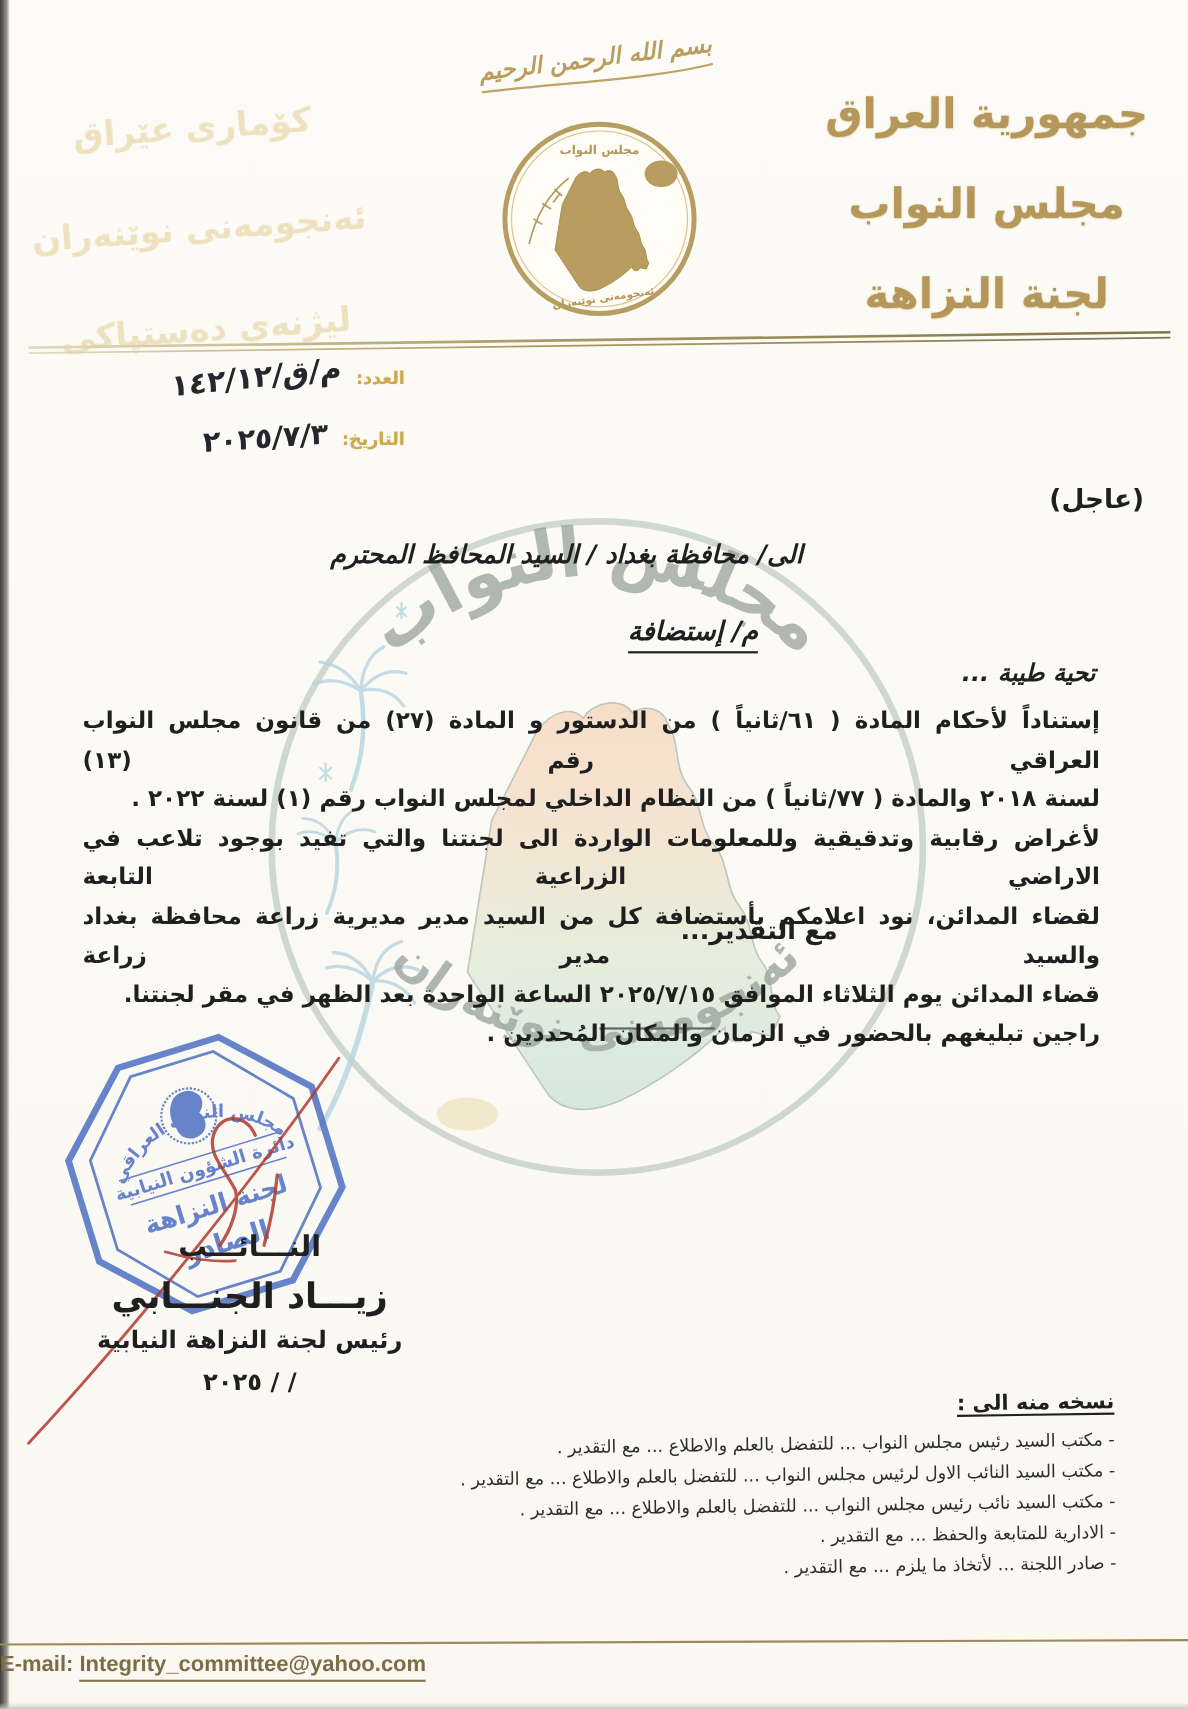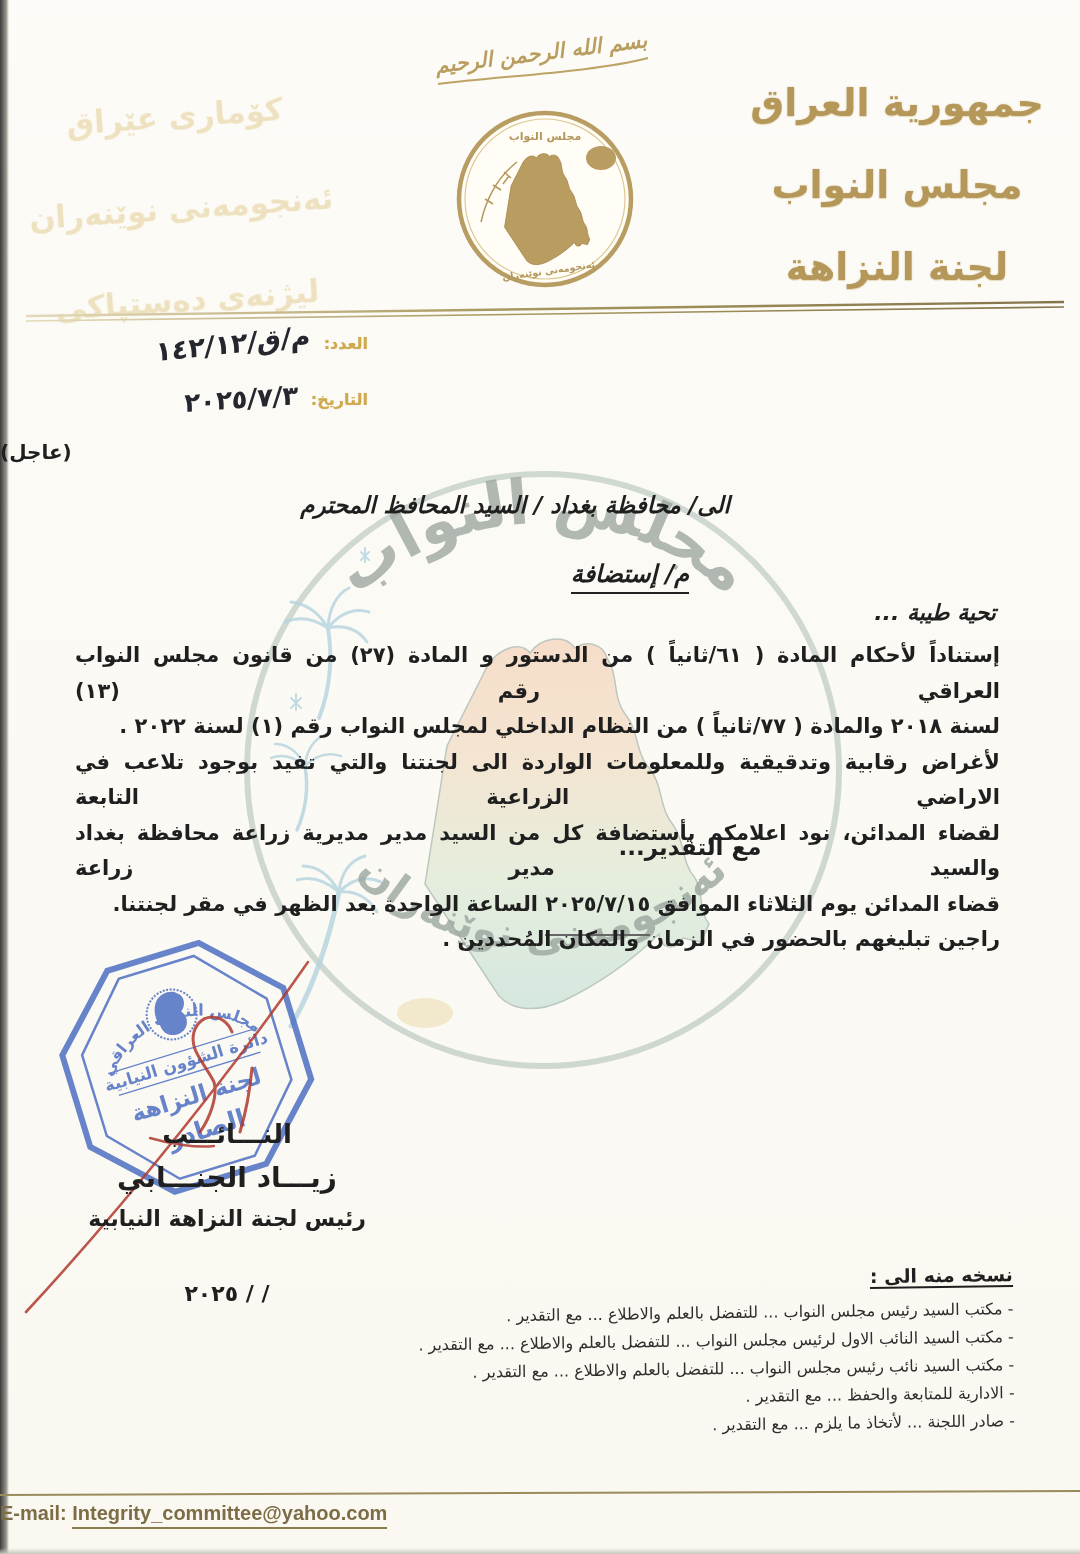--- a/index.html
+++ b/index.html
@@ -28,22 +28,22 @@
   .meta-row{height:56px;white-space:nowrap;}
   .meta-label{color:#cfa94e;font-size:16px;font-weight:bold;vertical-align:middle;
     text-shadow:0 0 1px rgba(190,150,60,.5);}
   .hand{display:inline-block;font-weight:bold;color:#26262e;letter-spacing:3px;
     font-size:27px;vertical-align:middle;}
   .vis-ltr{unicode-bidi:bidi-override;direction:ltr;}
   .hand-number{transform:rotate(-6deg) skewX(-6deg);margin-right:8px;}
   .hand-date{transform:rotate(-4deg) skewX(-5deg);margin-right:8px;font-size:26px;}
 
   
-  .urgent{position:absolute;top:440px;left:0;width:1040px;text-align:left;
-    font-size:20px;font-weight:bold;}
+  .urgent{position:absolute;top:440px;left:0;width:1040px;text-align:right;
+    font-size:24px;font-weight:bold;}
   .addressee{position:absolute;top:492px;left:0;width:1030px;text-align:center;
     font-size:23px;font-weight:bold;font-style:italic;}
   .subject-wrap{position:absolute;top:560px;left:90px;width:1080px;text-align:center;}
   .subject{display:inline-block;font-size:24px;font-weight:bold;font-style:italic;
     border-bottom:2.5px solid #222;padding-bottom:4px;}
   .greeting{position:absolute;top:600px;right:84px;font-size:22px;font-weight:bold;font-style:italic;}
   .body-block{position:absolute;top:638px;left:75px;width:925px;direction:rtl;}
   .bl{font-size:21px;font-weight:bold;line-height:35.5px;text-align:right;white-space:nowrap;}
   .bl.j{white-space:normal;text-align:justify;text-align-last:justify;}
   .u-date{border-bottom:2px solid #666;padding-bottom:18px;}
@@ -51,23 +51,23 @@
     font-size:23px;font-weight:bold;}
 
   
   .watermark-svg{position:absolute;left:233px;top:460px;}
   .stamp-svg{position:absolute;left:52px;top:932px;transform:rotate(-17deg);}
   .redpen-svg{position:absolute;left:0;top:900px;}
 
   
   .signature{position:absolute;left:62px;top:1112px;width:330px;text-align:center;direction:rtl;}
   .sig-title{font-size:26px;font-weight:bold;line-height:44px;}
-  .sig-name{font-size:28px;font-weight:bold;line-height:44px;}
+  .sig-name{font-size:32px;font-weight:bold;line-height:44px;}
   .sig-role{font-size:22px;font-weight:bold;line-height:38px;}
-  .sig-date{font-size:22px;font-weight:bold;line-height:40px;letter-spacing:4px;margin-top:36px;}
+  .sig-date{font-size:22px;font-weight:bold;line-height:40px;letter-spacing:4px;}
 
   
   .copies{position:absolute;right:66px;top:1268px;width:700px;direction:rtl;text-align:right;
     transform:rotate(-0.8deg);}
   .copies-heading{font-size:19px;font-weight:bold;text-decoration:underline;
     text-decoration-thickness:2px;text-underline-offset:4px;margin-bottom:10px;}
   .copy-item{font-size:16px;color:#2e2e2e;line-height:28px;white-space:nowrap;}
 
   
   .footer-line-svg{position:absolute;left:0;top:1488px;}

